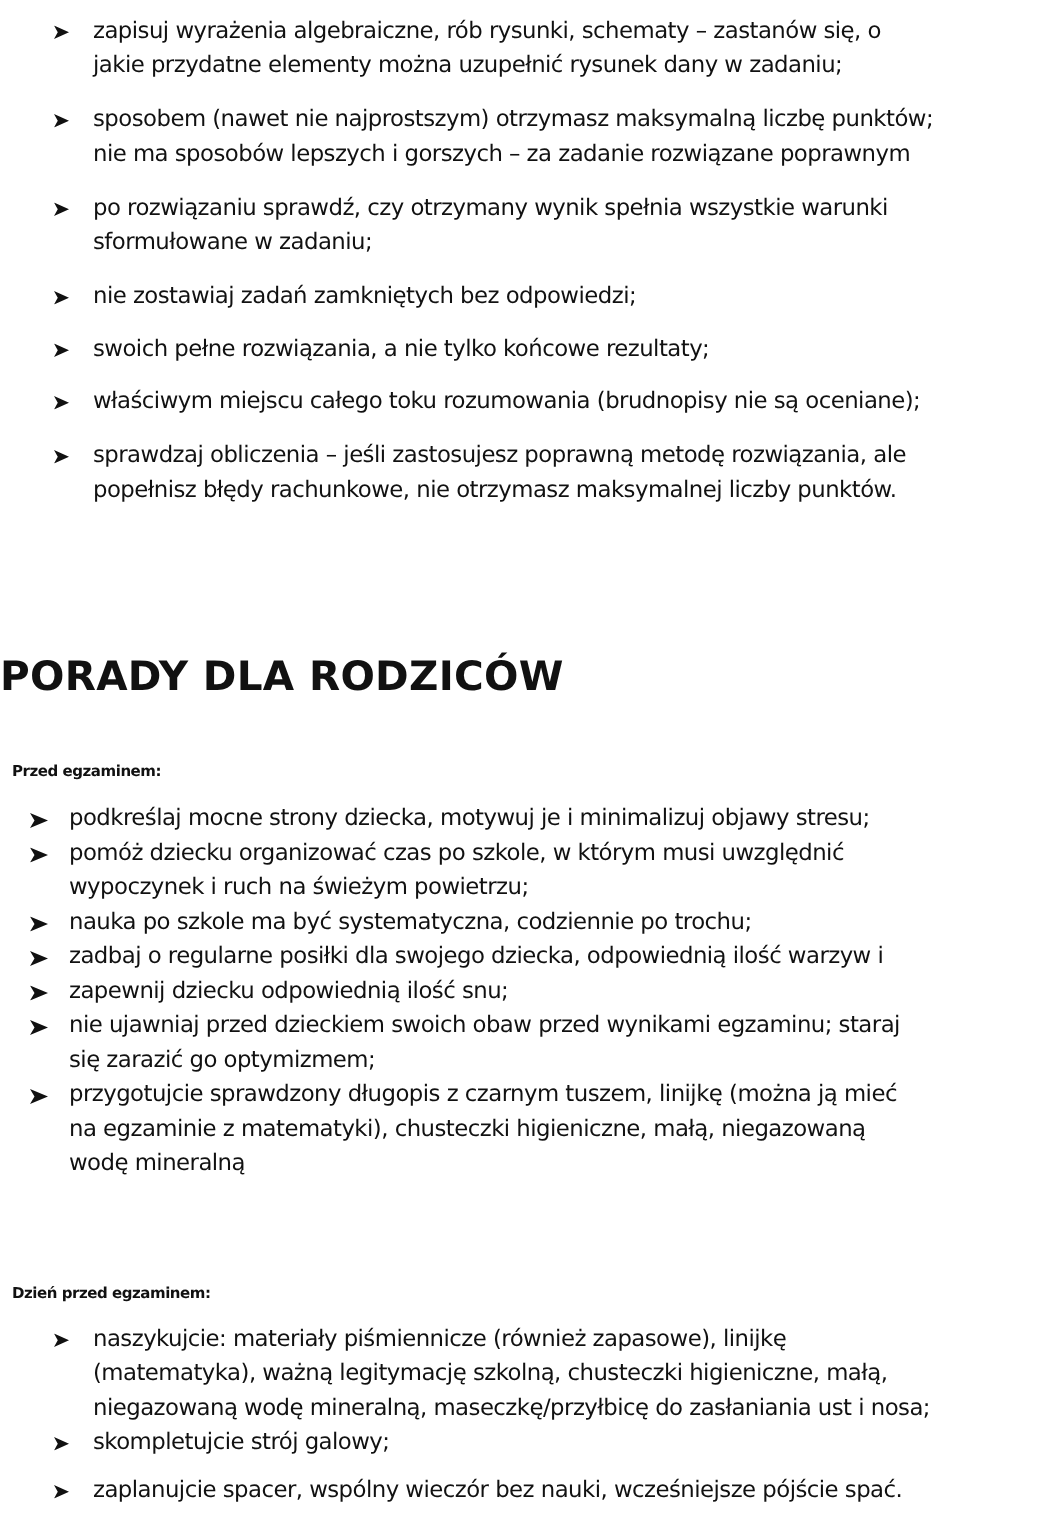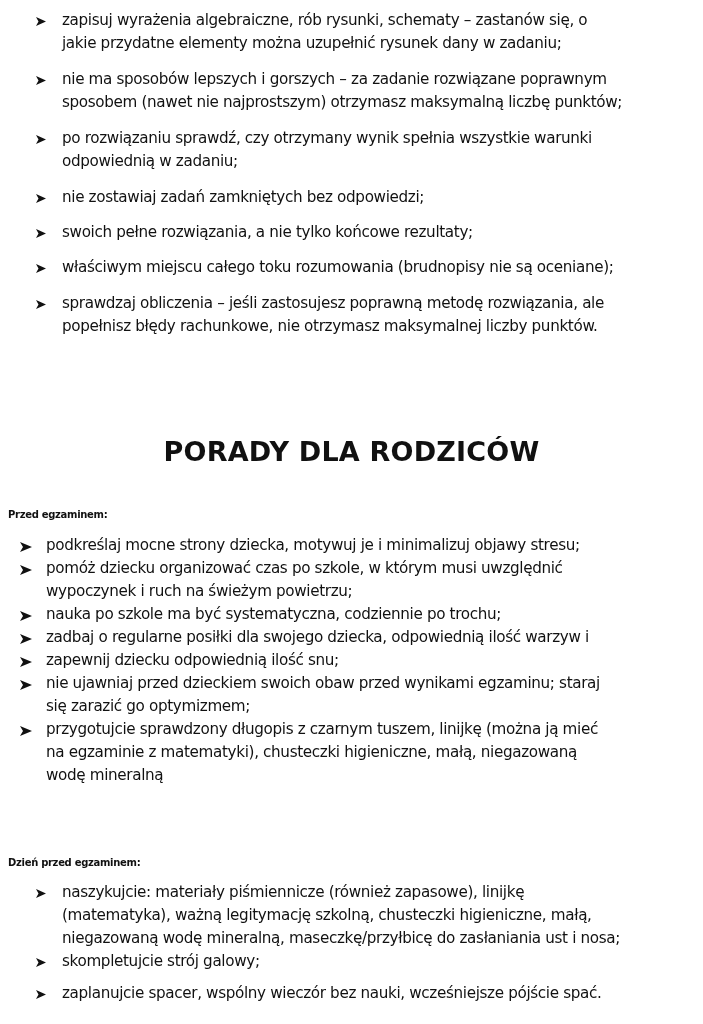--- a/index.html
+++ b/index.html
@@ -6,21 +6,21 @@
   body { width: 703px; height: 1024px; position: relative; overflow: hidden;
          font-family: "DejaVu Sans", sans-serif; color: #111111; }
   .page { position: absolute; left: 0; top: 0; width: 703px; height: 1024px; }
   .list { list-style: none; margin: 0; padding: 0; position: absolute; }
   .item { position: relative; font-size: 15.2px; line-height: 23px; letter-spacing: -0.35px; }
   .bullet { position: absolute; left: -26px; top: 0; width: 14px; height: 23px; }
   .bullet svg { display: block; margin-top: 8px; }
   .list-a { left: 62px; top: 9px; width: 630px; }
   .list-a .item { margin-bottom: 12px; }
   .list-a .item.multi { margin-bottom: 13px; }
-  .title { position: absolute; left: 0; width: 703px; top: 436px; text-align: center;
+  .title { position: absolute; left: 0; width: 703px; top: 436px; text-align: left;
            font-size: 27px; font-weight: bold; letter-spacing: 0.2px; }
   .heading { position: absolute; left: 8px; font-size: 10px; font-weight: bold; letter-spacing: -0.3px; }
   .h1 { top: 509px; }
   .h2 { top: 857px; }
   .list-b { left: 46px; top: 534px; width: 630px; }
   .list-b .item { margin-bottom: 0; }
   .list-c { left: 62px; top: 881px; width: 630px; }
   .list-c .item { margin-bottom: 0; }
   .list-c .item.spaced { margin-top: 9px; }
 </style>
@@ -38,31 +38,31 @@
         </span>
       <div>zapisuj wyrażenia algebraiczne, rób rysunki, schematy – zastanów się, o</div>
       <div>jakie przydatne elementy można uzupełnić rysunek dany w zadaniu;</div>
     </li>
     <li class="item multi">
       <span class="bullet">
           <svg width="10" height="9" viewBox="0 0 10 9">
             <path d="M0 0 L10 4.5 L0 9 L2.5 4.5 Z" fill="#111"></path>
           </svg>
         </span>
+      <div>sposobem (nawet nie najprostszym) otrzymasz maksymalną liczbę punktów;</div>
       <div>nie ma sposobów lepszych i gorszych – za zadanie rozwiązane poprawnym</div>
-      <div>sposobem (nawet nie najprostszym) otrzymasz maksymalną liczbę punktów;</div>
     </li>
     <li class="item multi">
       <span class="bullet">
           <svg width="10" height="9" viewBox="0 0 10 9">
             <path d="M0 0 L10 4.5 L0 9 L2.5 4.5 Z" fill="#111"></path>
           </svg>
         </span>
       <div>po rozwiązaniu sprawdź, czy otrzymany wynik spełnia wszystkie warunki</div>
-      <div>odpowiednią w zadaniu;</div>
+      <div>sformułowane w zadaniu;</div>
     </li>
     <li class="item">
       <span class="bullet">
           <svg width="10" height="9" viewBox="0 0 10 9">
             <path d="M0 0 L10 4.5 L0 9 L2.5 4.5 Z" fill="#111"></path>
           </svg>
         </span>
       <div>nie zostawiaj zadań zamkniętych bez odpowiedzi;</div>
     </li>
     <li class="item">

